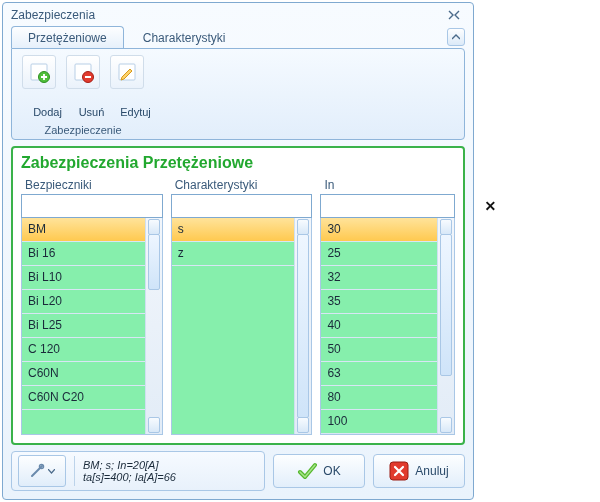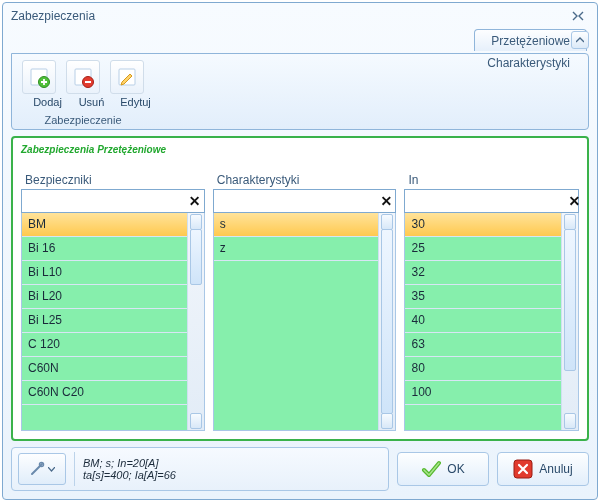--- a/index.html
+++ b/index.html
@@ -12,48 +12,48 @@
     --blue-tab:#d8eafb;
     --blue-tab-border:#8fb5da;
     --sel-yellow:#ffd15c;
     --green:#22a82f;
     --grid-border:#a9c7e6;
     --scroll:#cfd8e2;
     --text:#1a2a3a;
   }
   html,body{margin:0;padding:0;background:#fff;font-family:"Segoe UI",Tahoma,Arial,sans-serif;font-size:12px;color:var(--text);}
   .window{
-    width:596px;height:498px;margin:2px;
+    width:472px;height:498px;margin:2px;
     border:1px solid var(--blue-border);border-radius:4px;
     background:linear-gradient(to bottom,var(--blue-panel2),var(--blue-panel));
     display:flex;flex-direction:column;position:relative;box-sizing:border-box;
   }
   
   .titlebar{height:26px;display:flex;align-items:center;padding:0 8px;color:#3a5a7a;}
   .titlebar .title{flex:1;font-size:12px;}
   .titlebar .close{width:22px;height:16px;display:flex;align-items:center;justify-content:center;color:#4a6a8a;cursor:pointer;}
   
-  .tabstrip{height:24px;display:flex;align-items:flex-end;padding:0 8px;position:relative;flex-direction:column;}
+  .tabstrip{height:24px;display:flex;align-items:flex-end;padding:0 8px;position:relative;}
   .tab{padding:4px 16px 3px;border:1px solid var(--blue-tab-border);border-bottom:none;border-radius:4px 4px 0 0;
        background:linear-gradient(to bottom,#fdfeff,#e6f0fb);margin-right:2px;color:#3a5a7a;cursor:pointer;}
   .tab.inactive{background:transparent;border-color:transparent;}
   .collapse-btn{position:absolute;right:8px;top:2px;width:16px;height:16px;border:1px solid var(--blue-border-light);border-radius:3px;
       background:linear-gradient(to bottom,#fdfeff,#dceaf8);display:flex;align-items:center;justify-content:center;color:#4a6a8a;cursor:pointer;font-size:10px;}
   
   .ribbon{border:1px solid var(--blue-tab-border);border-radius:0 4px 4px 4px;margin:0 8px 6px;background:linear-gradient(to bottom,#f5faff,#e2eefb);}
   .ribbon-inner{display:flex;padding:4px 6px 0;}
   .ribbon-group{display:flex;flex-direction:column;align-items:center;}
   .ribbon-buttons{display:flex;gap:2px;}
   .rbtn{width:38px;display:flex;flex-direction:column;align-items:center;padding:2px;border-radius:3px;cursor:pointer;}
   .rbtn .ic{width:32px;height:32px;border:1px solid #d0ddea;border-radius:3px;background:linear-gradient(to bottom,#fff,#eaf2fb);display:flex;align-items:center;justify-content:center;}
-  .rbtn .lbl{margin-top:2px;color:#2a4a6a;font-size:11px;padding-left:17px;}
+  .rbtn .lbl{margin-top:17px;color:#2a4a6a;font-size:11px;padding-left:17px;}
   .ribbon-group-title{margin:4px 0 3px;color:#3a5a7a;font-size:11px;text-align:center;}
   
   .main-panel{flex:1;margin:0 8px 6px;border:2px solid #3ab24a;border-radius:4px;background:#fff;padding:6px 8px 8px;box-sizing:border-box;display:flex;flex-direction:column;}
-  .panel-title{color:var(--green);font-weight:600;font-size:10px;margin-bottom:18px;font-style:italic;}
+  .panel-title{color:var(--green);font-weight:600;font-size:16px;margin-bottom:6px;}
   .cols{flex:1;display:flex;gap:8px;min-height:0;}
   .col{flex:1;display:flex;flex-direction:column;min-width:0;}
   .col.in{flex:0.95;}
   .col-label{color:#3a5a7a;font-size:12px;margin:0 0 2px 4px;}
   
   .searchwrap{border:1px solid var(--blue-border);height:22px;display:flex;align-items:center;background:#fff;}
   .searchwrap input{flex:1;border:none;outline:none;padding:0 4px;font-size:12px;background:transparent;}
   .searchwrap .xbtn{width:18px;height:18px;display:flex;align-items:center;justify-content:center;font-weight:700;font-size:14px;cursor:pointer;color:#111;}
   
   .listbox{flex:1;border:1px solid var(--grid-border);border-top:none;display:flex;background:#86efac;min-height:0;}
@@ -188,20 +188,21 @@
           <input type="text" value="" style="">
           <div class="xbtn">✕</div>
         </div>
         <div class="listbox">
           <div class="list-inner" id="list-in">
               <div class="row sel">30</div>
               <div class="row">25</div>
               <div class="row">32</div>
               <div class="row">35</div>
               <div class="row">40</div>
+              <div class="row">50</div>
               <div class="row">63</div>
               <div class="row">80</div>
               <div class="row">100</div>
             </div>
           <div class="vscroll">
             <div class="vthumb" style="top:16px;height:140px;"></div>
           </div>
         </div>
       </div>
 

